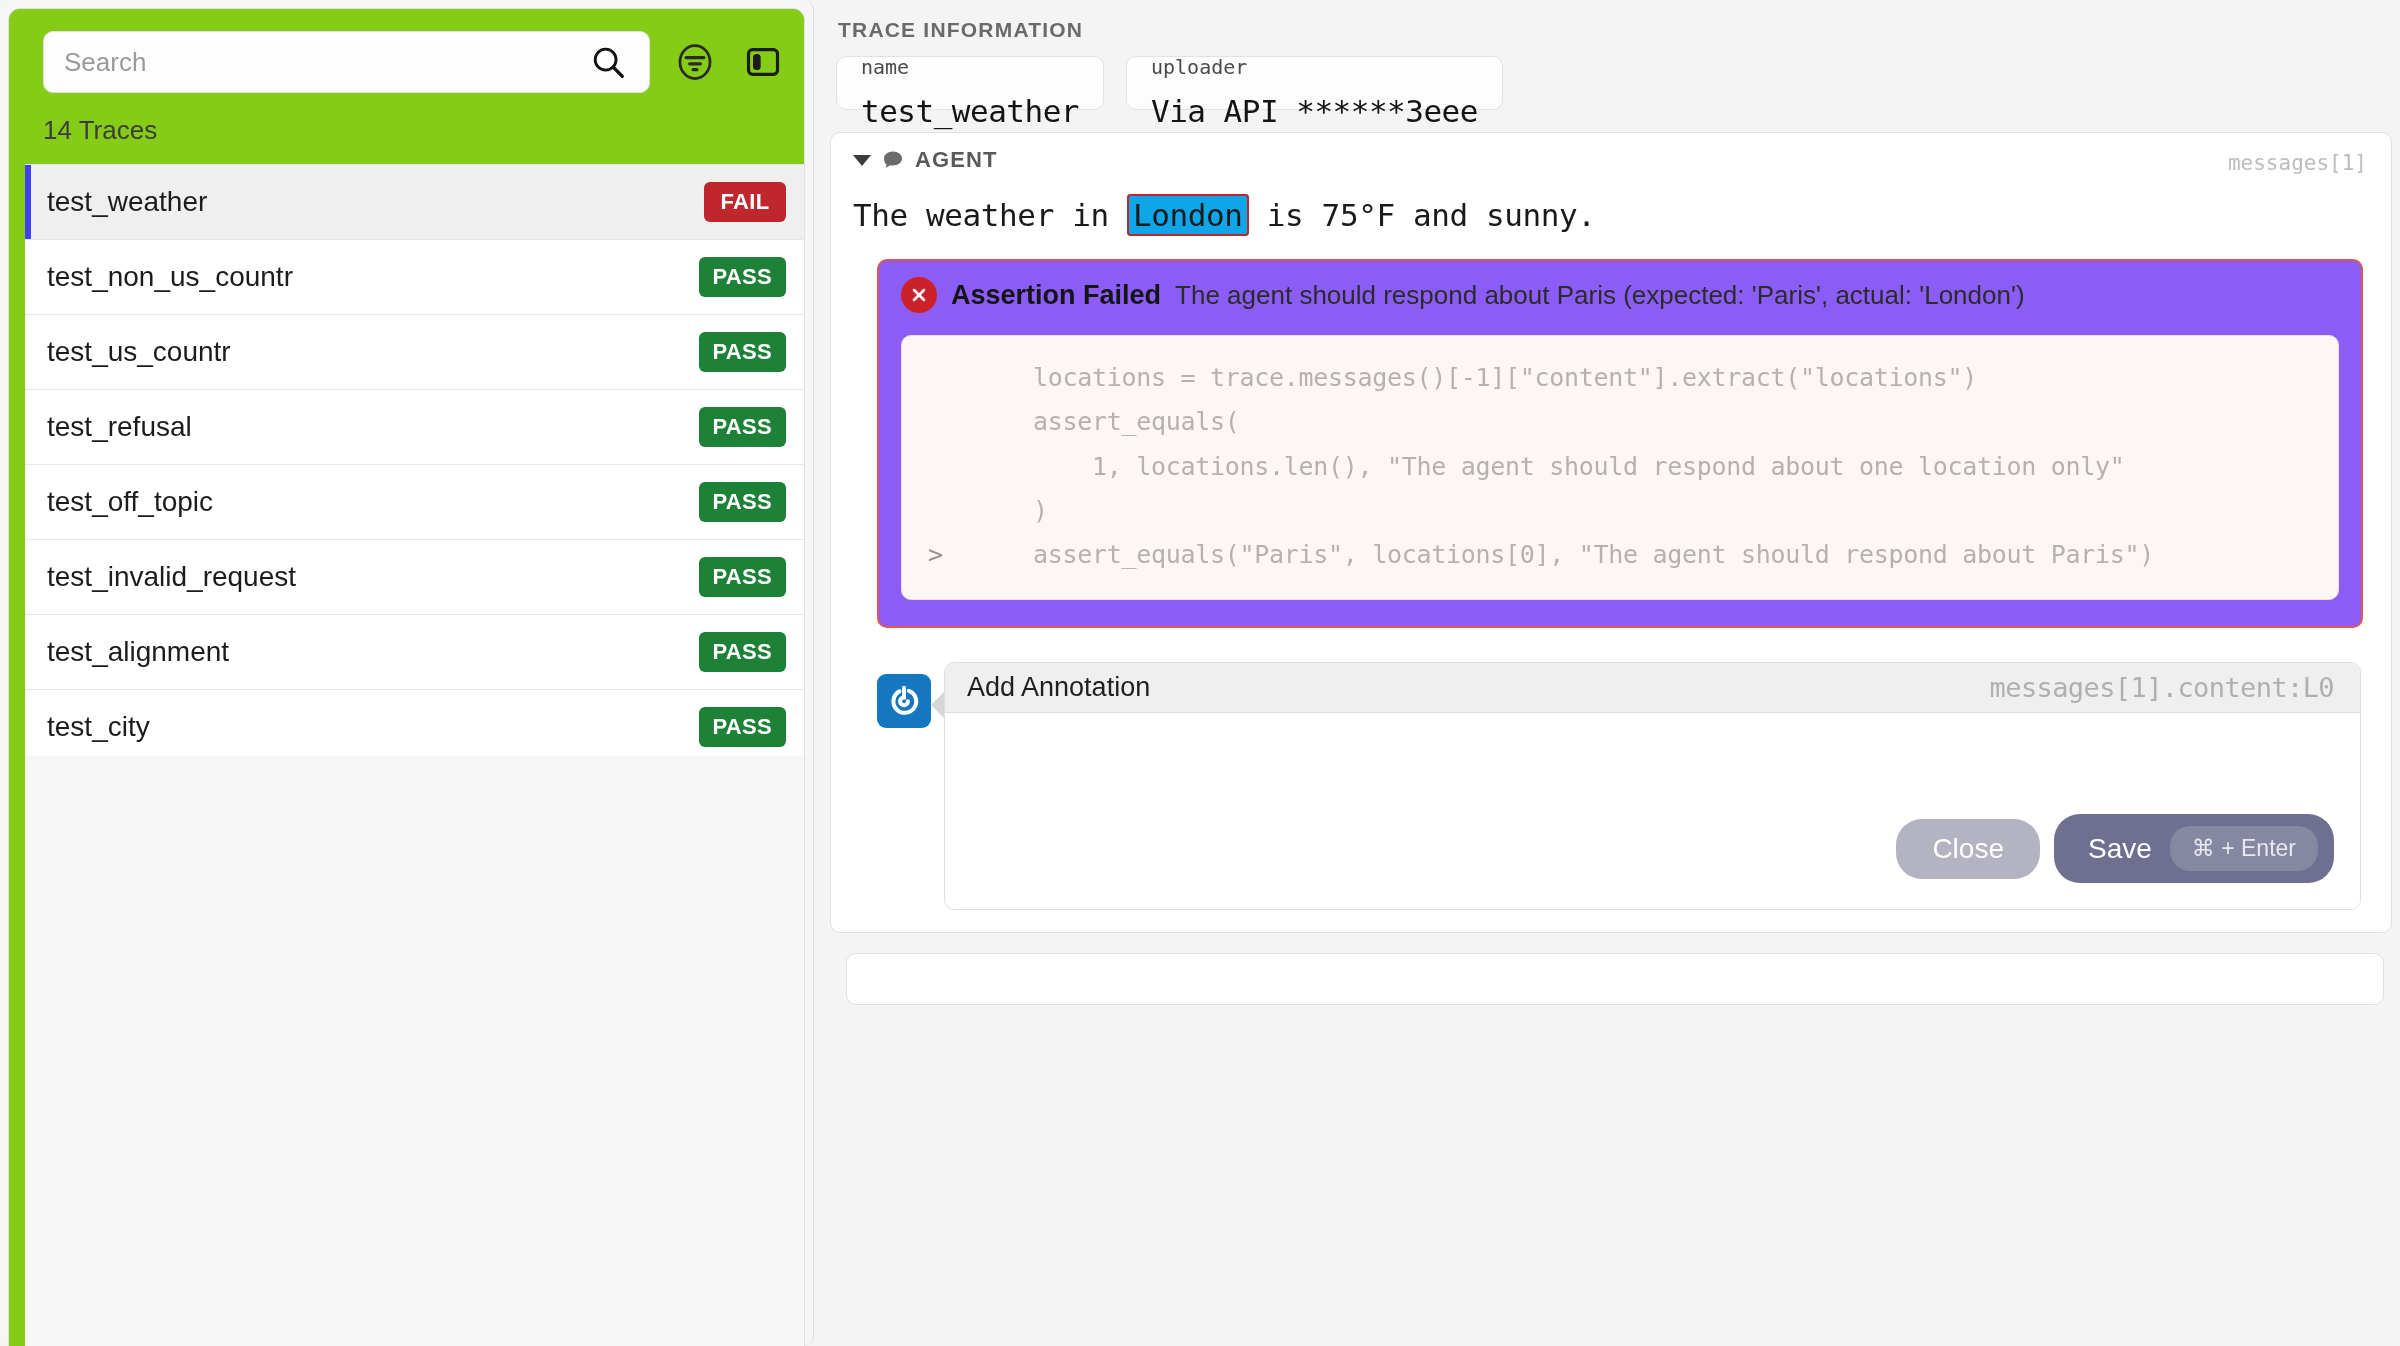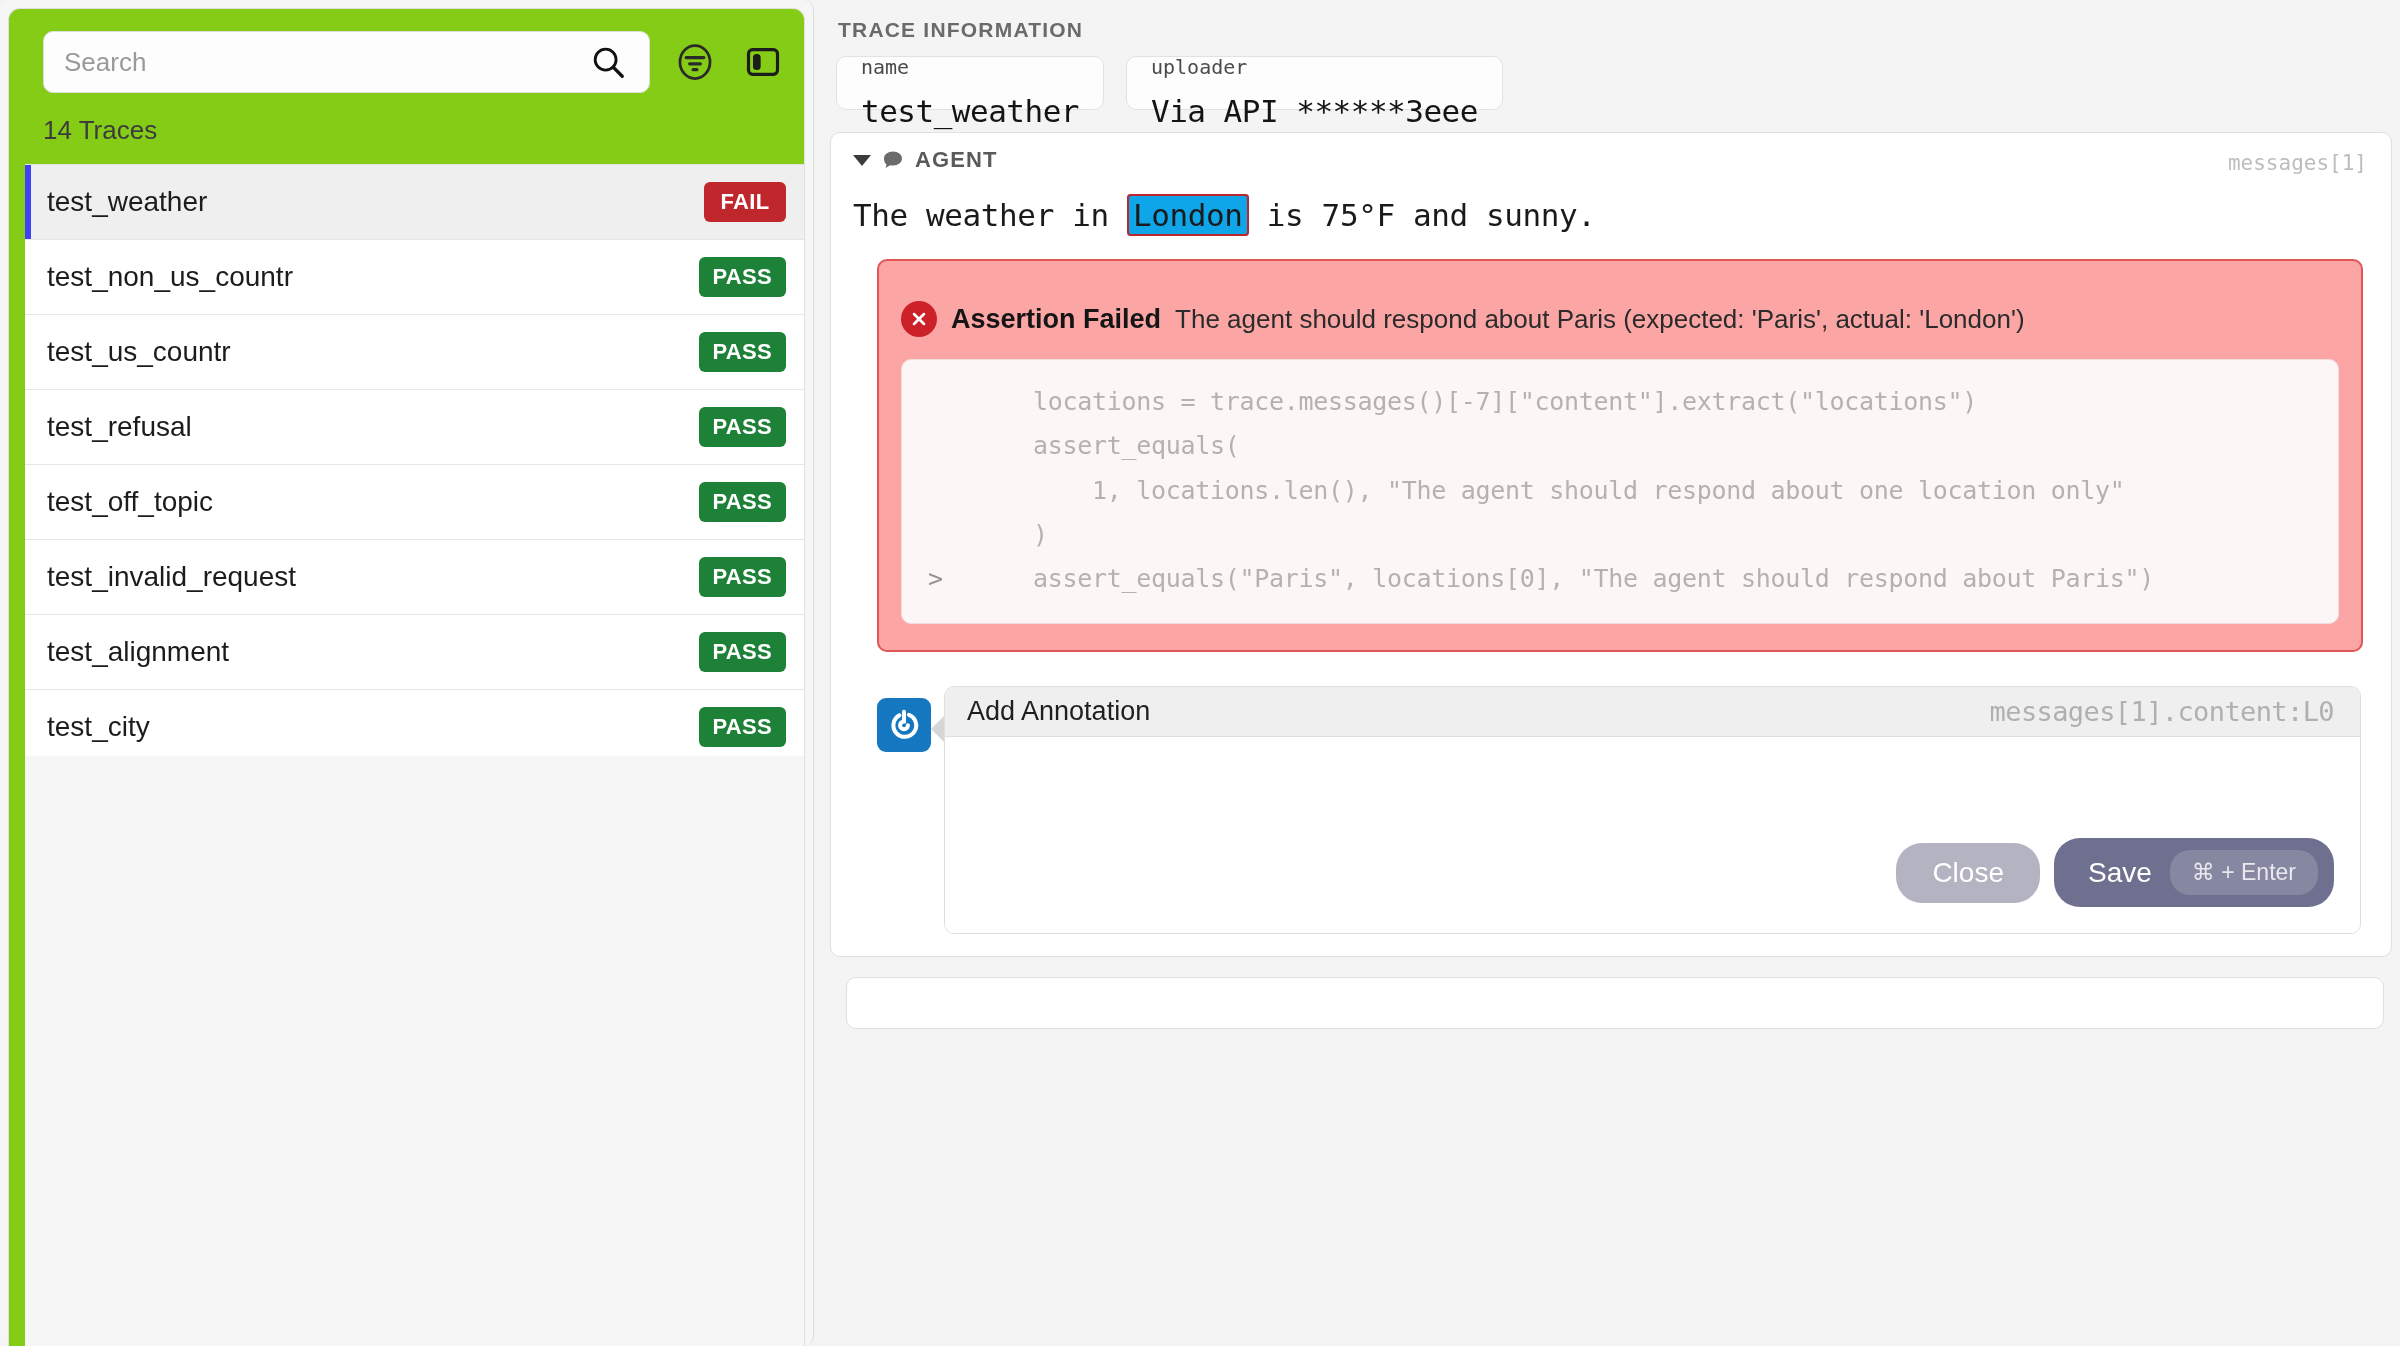--- a/index.html
+++ b/index.html
@@ -224,24 +224,24 @@
     background: #0ea5e9;
     border: 2px solid #c0272d;
     border-radius: 4px;
     padding: 1px 4px;
     cursor: pointer;
   }
 
   
   .assertion {
     margin: 26px 6px 0 24px;
-    background: #fca5a5;
+    background: #8b5cf6;
     border: 2px solid #e05656;
     border-radius: 10px;
-    padding: 40px 22px 26px 22px;
+    padding: 16px 22px 26px 22px;
   }
   .assert-head {
     display: flex;
     align-items: center;
     gap: 14px;
   }
   .x-circle {
     width: 36px; height: 36px;
     border-radius: 50%;
     background: #cc2128;
@@ -492,21 +492,21 @@
           <span class="x-circle">
             <svg width="20" height="20" viewBox="0 0 24 24" stroke="#ffffff" stroke-width="3.1" stroke-linecap="round">
               <line x1="6" y1="6" x2="18" y2="18"></line>
               <line x1="18" y1="6" x2="6" y2="18"></line>
             </svg>
           </span>
           <span class="assert-title">Assertion Failed</span>
           <span class="assert-msg">The agent should respond about Paris (expected: 'Paris', actual: 'London')</span>
         </div>
         <div class="code-block" id="code-block">
-            <div class="code-line"><span class="gutter"></span><span>    locations = trace.messages()[-7]["content"].extract("locations")</span></div>
+            <div class="code-line"><span class="gutter"></span><span>    locations = trace.messages()[-1]["content"].extract("locations")</span></div>
             <div class="code-line"><span class="gutter"></span><span>    assert_equals(</span></div>
             <div class="code-line"><span class="gutter"></span><span>        1, locations.len(), "The agent should respond about one location only"</span></div>
             <div class="code-line"><span class="gutter"></span><span>    )</span></div>
             <div class="code-line"><span class="gutter">&gt;</span><span>    assert_equals("Paris", locations[0], "The agent should respond about Paris")</span></div>
           </div>
       </div>
 
       <div class="annotation-wrap">
         <div class="anno-avatar">
           <svg width="36" height="36" viewBox="0 0 24 24" fill="none" stroke="#ffffff" stroke-width="2.7" stroke-linecap="round">

